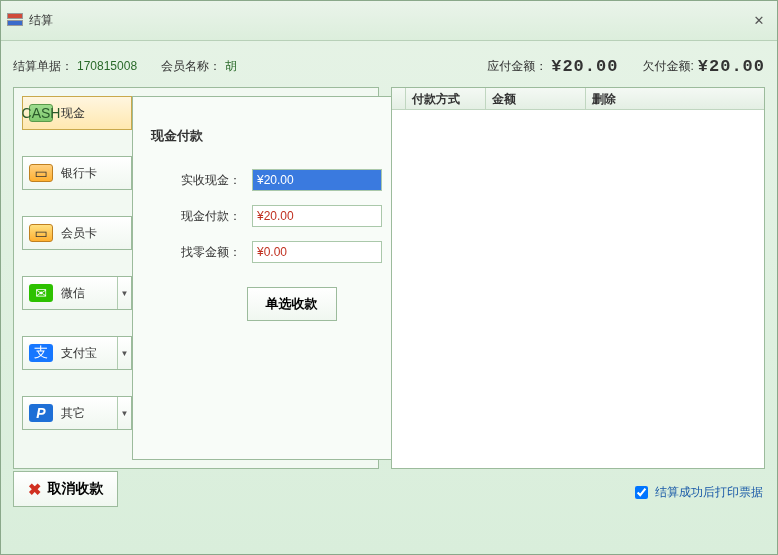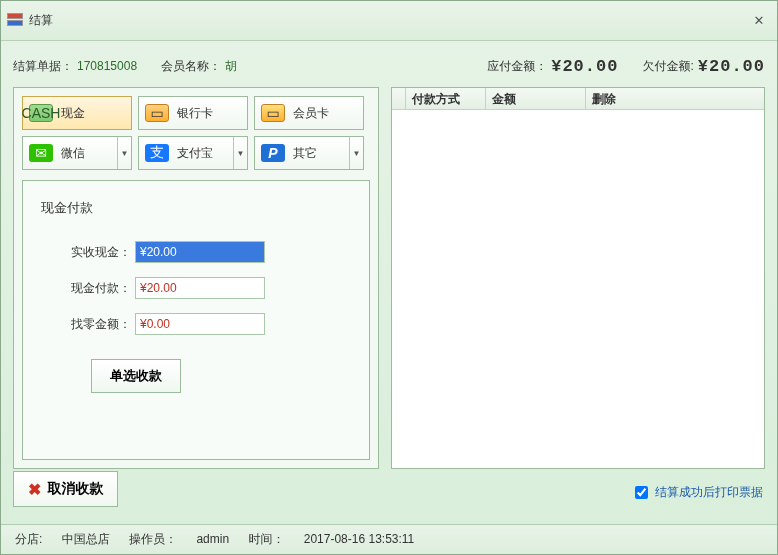--- a/index.html
+++ b/index.html
@@ -13,42 +13,42 @@
   .titlebar .close { margin-left: auto; width: 24px; height: 18px; display: flex; align-items: center; justify-content: center; font-size: 13px; color: #555; border: 1px solid transparent; }
 
   .content { padding: 10px 12px; }
   .topline { display: flex; align-items: center; font-size: 12px; color: #333; height: 30px; }
   .topline .lbl { margin-right: 4px; }
   .topline .val { color: #2a6a2a; margin-right: 24px; }
   .topline .big { font-family: "Courier New", monospace; font-size: 17px; font-weight: bold; letter-spacing: 1px; }
   .topline .spacer { flex: 1; }
 
   .main { display: flex; gap: 12px; margin-top: 6px; }
-  .leftpanel { width: 366px; height: 382px; border: 1px solid #9cbb9c; background: #f2f9f2; padding: 8px; display: flex; flex-direction: column; }
+  .leftpanel { width: 366px; height: 382px; border: 1px solid #9cbb9c; background: #f2f9f2; padding: 8px; display: flex; flex-direction: row; }
   .pay-buttons { display: flex; flex-wrap: wrap; gap: 6px; margin-bottom: 10px; }
   .pbtn { width: 110px; height: 34px; border: 1px solid #9cbb9c; background: linear-gradient(#ffffff, #f0f7f0); display: flex; align-items: center; font-size: 12px; color: #333; cursor: pointer; position: relative; }
   .pbtn .icon { width: 24px; height: 18px; margin: 0 8px 0 6px; display: inline-flex; align-items: center; justify-content: center; font-size: 14px; border-radius: 3px; }
   .pbtn .txt { flex: 1; }
   .pbtn .dd { width: 14px; border-left: 1px solid #b0ccb0; align-self: stretch; display: flex; align-items: center; justify-content: center; font-size: 8px; color: #555; }
   .pbtn.sel { background: linear-gradient(#fff6e0, #ffe8b0); border-color: #c9a94c; }
 
   .icon-cash { background: linear-gradient(#9fdc8e,#7fc86e); border:1px solid #5a9a4a; font-size:8px; color:#2a5a2a; }
   .icon-bank { background: linear-gradient(#ffd080,#ffb030); border:1px solid #c08020; }
   .icon-member { background: linear-gradient(#ffe080,#ffb030); border:1px solid #c08020; }
   .icon-wechat { color:#fff; background:#2dc100; border-radius:50%; width:20px; height:20px; }
   .icon-alipay { color:#fff; background:#1677ff; width:20px; height:20px; }
   .icon-other { color:#fff; background:#1e6fd6; width:20px; height:20px; border-radius:4px; font-style:italic; font-weight:bold; }
 
   .cashbox { border: 1px solid #9cbb9c; background: #f8fcf8; flex: 1; padding: 14px 18px; }
-  .cashbox h4 { margin: 4px 0 24px 0; font-size: 13px; font-weight: normal; color: #333; }
+  .cashbox h4 { margin: 16px 0 24px 0; font-size: 13px; font-weight: bold; color: #333; }
   .frow { display: flex; align-items: center; margin-bottom: 14px; }
-  .frow label { width: 90px; text-align: right; font-size: 12px; color: #333; margin-right: 4px; }
+  .frow label { width: 90px; text-align: right; font-size: 12px; color: #333; margin-right: 11px; }
   .frow input { width: 130px; height: 22px; border: 1px solid #aac8aa; background: #fff; padding: 0 4px; font-size: 12px; color: #c03020; font-family: inherit; }
   .frow input.sel { background: #3a7adf; color: #fff; }
-  .btns { margin-top: 24px; display: flex; gap: 8px; margin-left: 50px; }
+  .btns { margin-top: 24px; display: flex; gap: 8px; margin-left: 50px; justify-content: center; }
   .btn { height: 34px; border: 1px solid #9cbb9c; background: linear-gradient(#ffffff,#f0f7f0); font-size: 12px; padding: 0 12px; cursor: pointer; }
   .btn.primary { font-weight: bold; font-size: 13px; padding: 0 18px; }
 
   .rightpanel { flex: 1; height: 382px; display: flex; flex-direction: column; }
   .tablewrap { flex: 1; border: 1px solid #9cbb9c; background: #fff; display: flex; flex-direction: column; }
   .thead { height: 22px; display: flex; background: linear-gradient(#f4f9f4,#e4efe4); border-bottom: 1px solid #c0d6c0; font-size: 12px; color: #333; font-weight: bold; }
   .thead .th { border-right: 1px solid #c0d6c0; padding: 3px 6px; }
   .thead .th.pad { width: 14px; border-right: 1px solid #c0d6c0; }
   .tbody { flex: 1; background: #fff; }
   .combined { height: 40px; margin-top: 10px; align-self: flex-end; border: 1px solid #9cbb9c; background: linear-gradient(#ffffff,#f0f7f0); font-size: 14px; font-weight: bold; padding: 0 30px; cursor: pointer; }
@@ -157,21 +157,13 @@
   <button class="cancelbtn">
     <span class="x">✖</span>
     <span>取消收款</span>
   </button>
 
   <label class="printchk">
     <input type="checkbox" checked="" style="">
     <span>结算成功后打印票据</span>
   </label>
 
-  <div class="statusbar">
-    <span>分店:</span>
-    <span>中国总店</span>
-    <span>操作员：</span>
-    <span>admin</span>
-    <span>时间：</span>
-    <span>2017-08-16 13:53:11</span>
-  </div>
 </div>
 
 </body></html>

